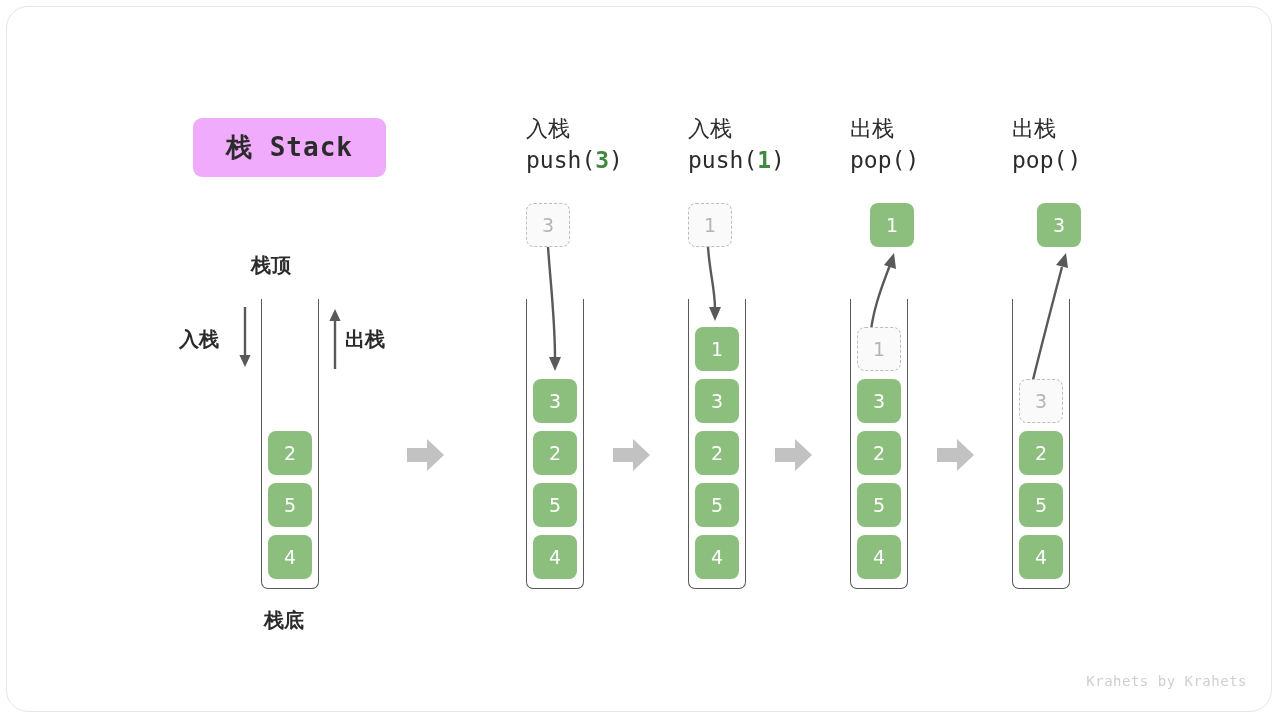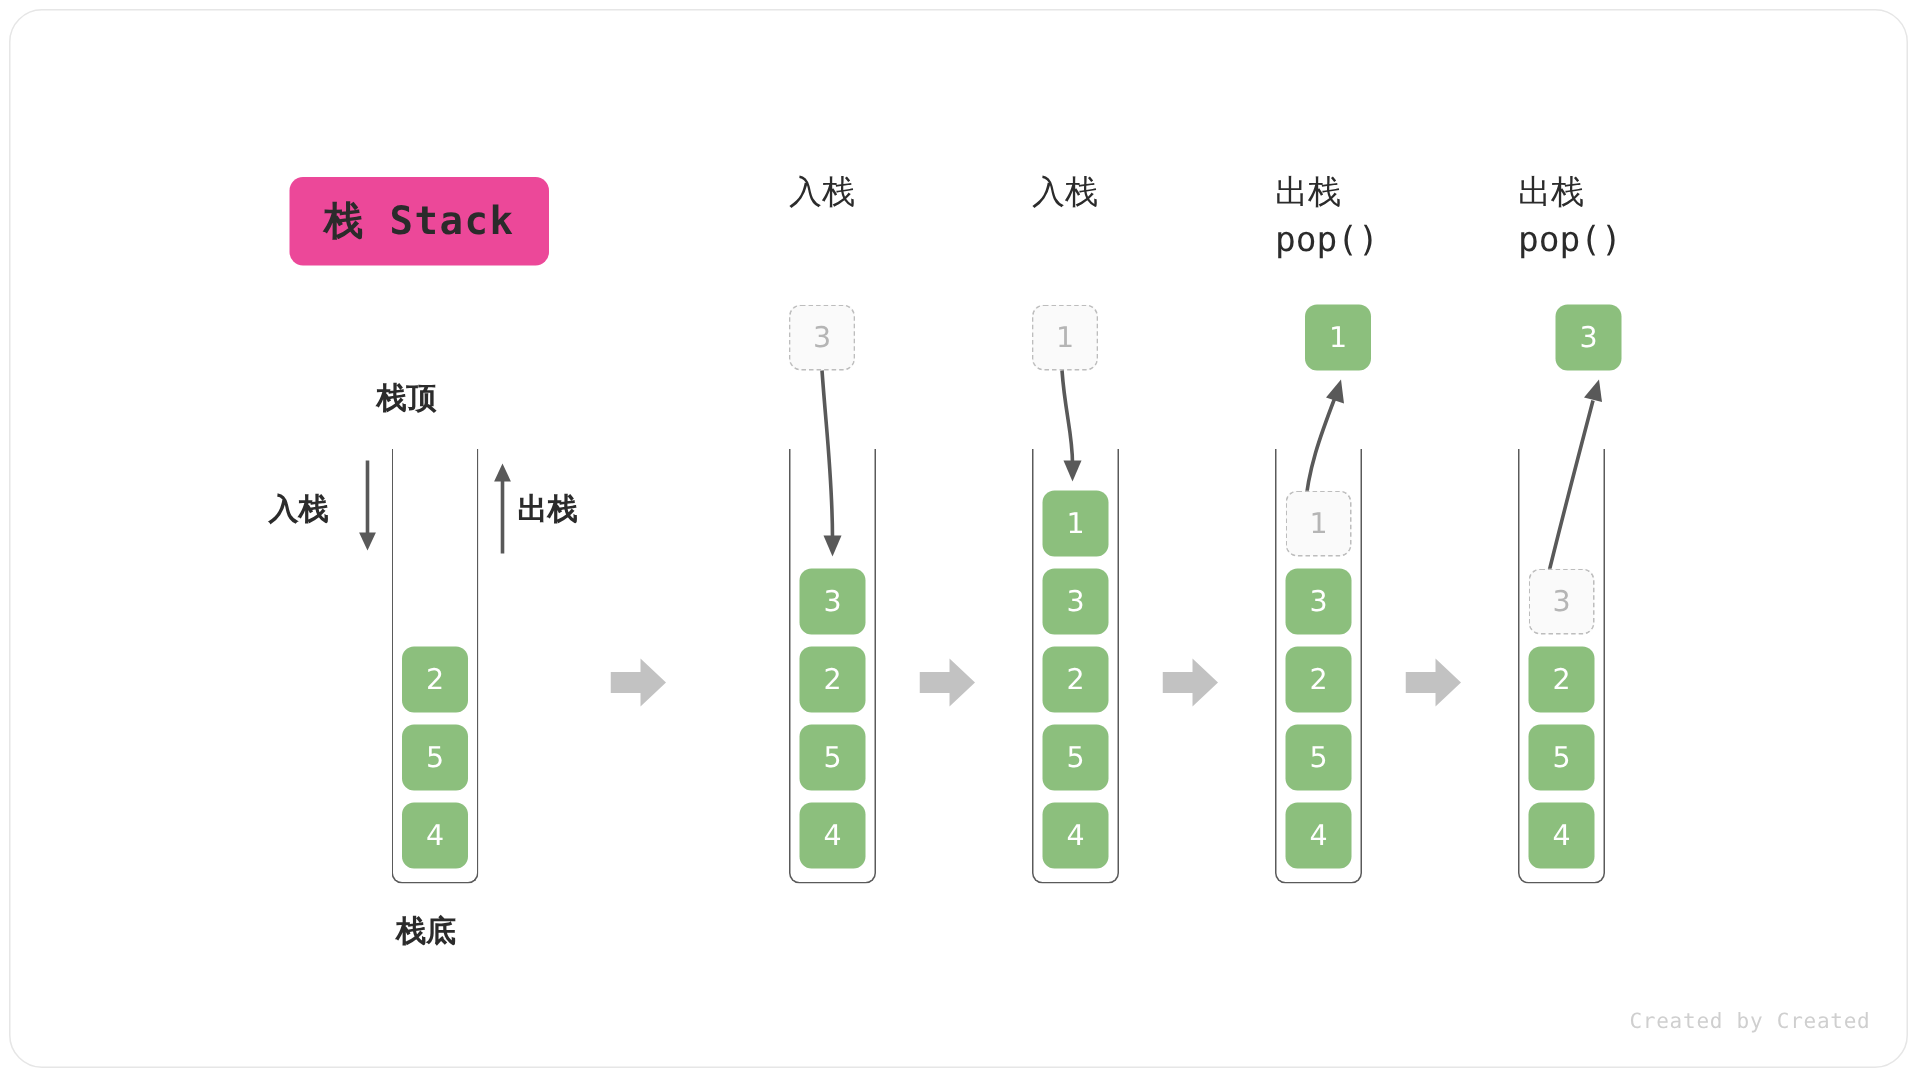--- a/index.html
+++ b/index.html
@@ -24,23 +24,23 @@
     border-radius: 22px;
     box-sizing: border-box;
     overflow: hidden;
   }
 
   
   #title-badge {
     position: absolute;
     left: 186px;
     top: 111px;
-    width: 173px;
+    width: 193px;
     height: 59px;
-    background: #ec4899;
+    background: #f0abfc;
     border-radius: 9px;
     display: flex;
     align-items: center;
     justify-content: center;
     font-family: "DejaVu Sans Mono", monospace;
     font-size: 26px;
     font-weight: bold;
     color: #2b2b2b;
     letter-spacing: 1px;
     box-sizing: border-box;
@@ -183,20 +183,21 @@
   <div class="cell filled" style="left:261px; top:528px;">4</div>
 
   <div class="flow-arrow" style="left:400px; top:431px;">
     <svg width="38" height="34" viewBox="0 0 38 34">
       <path d="M0 10 L20 10 L20 1 L37 17 L20 33 L20 24 L0 24 Z" fill="#c2c2c2"></path>
     </svg>
   </div>
 
   <div class="col-header" style="left:519px; top:107px;">
     <span class="cn">入栈</span>
+    <span class="mono"><span>push(</span><span class="hl">3</span><span>)</span></span>
   </div>
 
   <div class="cell ghost" style="left:519px; top:196px;">3</div>
 
   <div class="thin-arrow" style="left:519px; top:240px;">
     <svg width="60" height="135" viewBox="0 0 60 135">
       <path d="M22 0 C 25 42, 29 72, 29 112" stroke="#595959" stroke-width="2.4" fill="none"></path>
       <path d="M29 124 L23 110 L35 110 Z" fill="#595959"></path>
     </svg>
   </div>
@@ -208,20 +209,21 @@
   <div class="cell filled" style="left:526px; top:528px;">4</div>
 
   <div class="flow-arrow" style="left:606px; top:431px;">
     <svg width="38" height="34" viewBox="0 0 38 34">
       <path d="M0 10 L20 10 L20 1 L37 17 L20 33 L20 24 L0 24 Z" fill="#c2c2c2"></path>
     </svg>
   </div>
 
   <div class="col-header" style="left:681px; top:107px;">
     <span class="cn">入栈</span>
+    <span class="mono"><span>push(</span><span class="hl">1</span><span>)</span></span>
   </div>
 
   <div class="cell ghost" style="left:681px; top:196px;">1</div>
 
   <div class="thin-arrow" style="left:681px; top:240px;">
     <svg width="60" height="90" viewBox="0 0 60 90">
       <path d="M20 0 C 22 28, 27 42, 27 62" stroke="#595959" stroke-width="2.4" fill="none"></path>
       <path d="M27 74 L21 60 L33 60 Z" fill="#595959"></path>
     </svg>
   </div>
@@ -279,15 +281,15 @@
       <path d="M54 6 L44 18 L56 21 Z" fill="#595959"></path>
     </svg>
   </div>
 
   <div class="stack-box" style="left:1005px; top:292px;"></div>
   <div class="cell ghost" style="left:1012px; top:372px;">3</div>
   <div class="cell filled" style="left:1012px; top:424px;">2</div>
   <div class="cell filled" style="left:1012px; top:476px;">5</div>
   <div class="cell filled" style="left:1012px; top:528px;">4</div>
 
-  <div id="footer">Created by Created</div>
+  <div id="footer">Krahets by Krahets</div>
 
 </div>
 
 </body></html>

